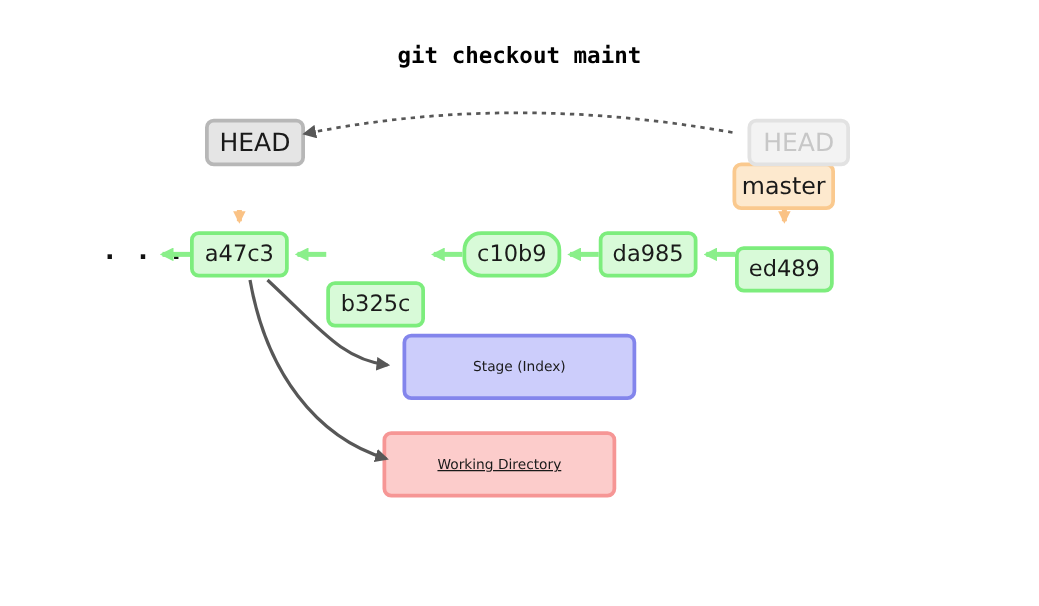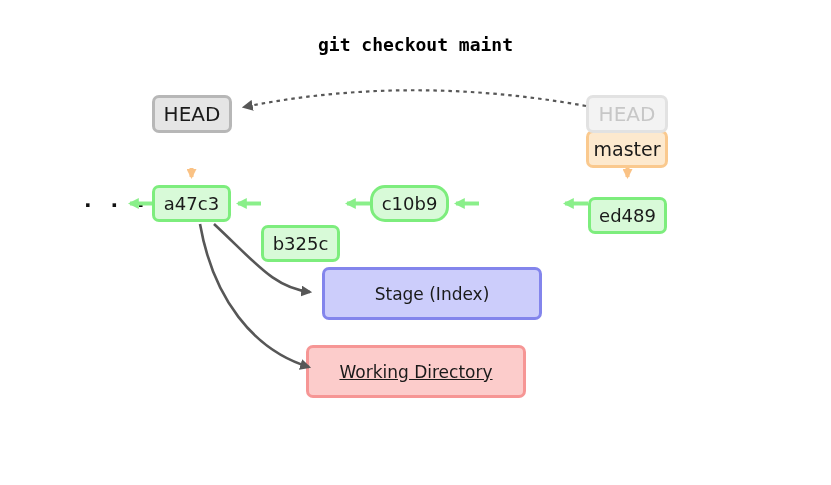--- a/index.html
+++ b/index.html
@@ -20,36 +20,36 @@
     position:absolute; left:0; top:34px; width:100%; text-align:center;
     font-family:"DejaVu Sans Mono","Liberation Mono",monospace;
     font-weight:bold; font-size:18px; color:#000;
   }
   .box {
     position:absolute; box-sizing:border-box; border-radius:7px;
     display:flex; align-items:center; justify-content:center;
   }
   .head-box {
     width:80px; height:38px; border:3px solid var(--head-active-border);
-    background:var(--head-active-fill); font-size:20px; color:var(--head-active-text); z-index:2;
+    background:var(--head-active-fill); font-size:20px; color:var(--head-active-text); z-index:2;margin-left:12px;
   }
   .head-box.inactive {
     border-color:var(--head-inactive-border); background:var(--head-inactive-fill);
     color:var(--head-inactive-text); width:82px;
   }
   .branch-box {
     width:80px; height:38px; border:3px solid var(--branch-border);
     background:var(--branch-fill); font-size:19px; z-index:1;
   }
   .branch-box.right { width:82px;justify-content:center; }
   .commit-box {
     width:79px; height:37px; border:3px solid var(--commit-border);
     background:var(--commit-fill); font-size:18px; z-index:2;
   }
-  .area-box { width:220px; height:53px; border:3px solid; font-size:17px; z-index:2; }
+  .area-box { width:187px; height:53px; border:3px solid; font-size:11px; z-index:2; }
   .stage-box { background:var(--stage-fill); border-color:var(--stage-border); }
   .wd-box    { background:var(--wd-fill);    border-color:var(--wd-border); }
   .ellipsis {
     position:absolute; left:84px; top:188px; font-size:20px; font-weight:bold;
     letter-spacing:6px; color:#111;
   }
   svg.arrows { position:absolute; left:0; top:0; z-index:3; pointer-events:none; }
 </style>
 </head>
 <body>
@@ -101,20 +101,23 @@
 
   <div class="box commit-box" style="left:152px; top:185px;">
     <span>a47c3</span>
   </div>
   <div class="box commit-box" style="left:261px; top:185px;margin-top:40px;">
     <span>b325c</span>
   </div>
   <div class="box commit-box" style="left:370px; top:185px;border-radius:15px;">
     <span>c10b9</span>
   </div>
+  <div class="box commit-box" style="left:479px; top:185px;">
+    <span>da985</span>
+  </div>
   <div class="box commit-box" style="left:588px; top:185px;margin-top:12px;">
     <span>ed489</span>
   </div>
 
   <div class="box area-box stage-box" style="left:322px; top:267px;">
     <span>Stage (Index)</span>
   </div>
   <div class="box area-box wd-box" style="left:306px; top:345px;text-decoration:underline;">
     <span>Working Directory</span>
   </div>

